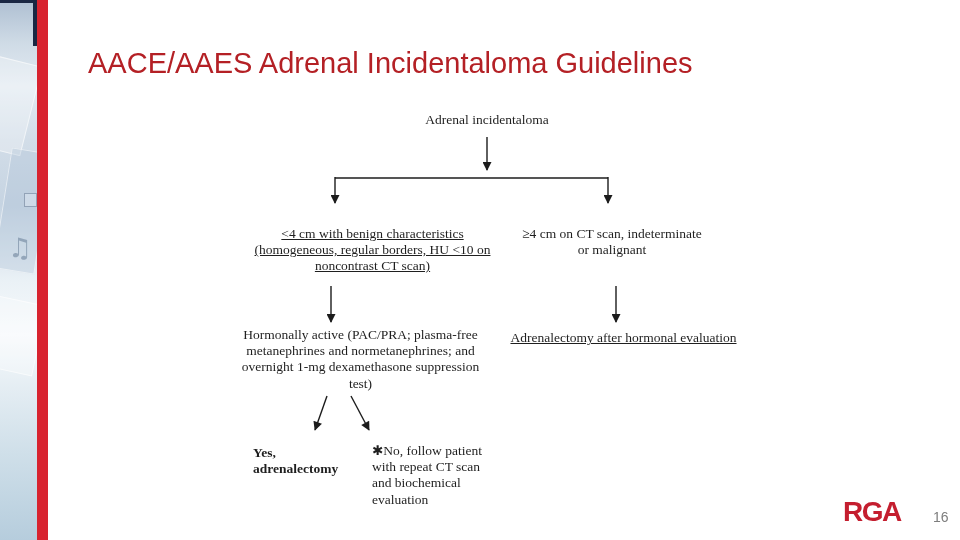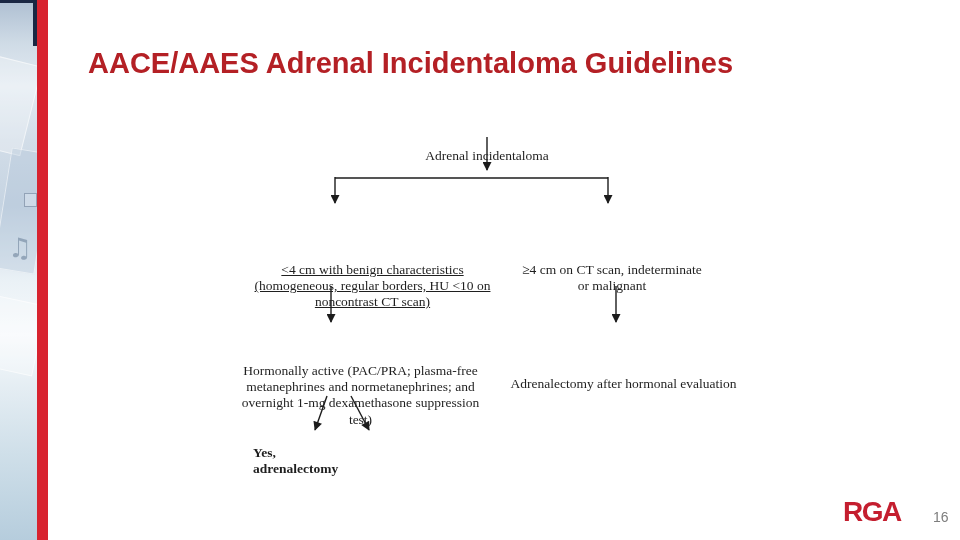--- a/index.html
+++ b/index.html
@@ -47,40 +47,40 @@
     font-family: "DejaVu Sans", sans-serif;
   }
   .red-bar {
     position: absolute; left: 37px; top: 0; width: 11px; height: 540px;
     background: var(--accent_red);
   }
 
   
   .slide-title {
     position: absolute; left: 88px; top: 47px;
-    font-size: 29px; font-weight: bold; letter-spacing: 0px;
+    font-size: 29px; font-weight: normal; letter-spacing: 0px;
     color: var(--title_red);
   }
 
   
   .fc-text {
     position: absolute;
     font-family: "Liberation Serif", "DejaVu Serif", serif;
     font-size: 13.5px; line-height: 1.2;
     color: var(--ink);
     white-space: pre-line;
   }
-  .fc-center { text-align: center; margin-top: 36px; }
+  .fc-center { text-align: center; }
   .fc-left   { text-align: left; }
 
   .node-root     { left: 387px; top: 112px; width: 200px; }
   .node-left-criteria  { left: 230px; top: 226px; width: 285px; text-decoration: underline; }
   .node-right-criteria { left: 498px; top: 226px; width: 228px; }
   .node-left-eval      { left: 228px; top: 327px; width: 265px; }
-  .node-right-outcome  { left: 505px; top: 340px; width: 237px; }
+  .node-right-outcome  { left: 505px; top: 330px; width: 237px; text-decoration: underline; }
   .node-yes            { left: 253px; top: 445px; width: 110px; font-weight: bold; }
   .node-no             { left: 372px; top: 443px; width: 125px; }
 
   .edges-svg { position: absolute; left: 0; top: 0; pointer-events: none; }
 
   
   .logo {
     position: absolute; left: 843px; top: 496px;
     font-size: 28px; font-weight: bold; letter-spacing: -1.5px;
     color: var(--logo_red);
@@ -132,17 +132,21 @@
 (homogeneous, regular borders, HU &lt;10 on
 noncontrast CT scan)</div>
   <div class="fc-text fc-center node-right-criteria">≥4 cm on CT scan, indeterminate
 or malignant</div>
   <div class="fc-text fc-center node-left-eval">Hormonally active (PAC/PRA; plasma-free
 metanephrines and normetanephrines; and
 overnight 1-mg dexamethasone suppression
 test)</div>
   <div class="fc-text fc-center node-right-outcome">Adrenalectomy after hormonal evaluation</div>
   <div class="fc-text fc-left node-yes">Yes, adrenalectomy</div>
+  <div class="fc-text fc-left node-no">✱No, follow patient
+with repeat CT scan
+and biochemical
+evaluation</div>
 
   <div class="logo">RGA</div>
   <div class="page-number">16</div>
 
 </div>
 
 </body></html>

